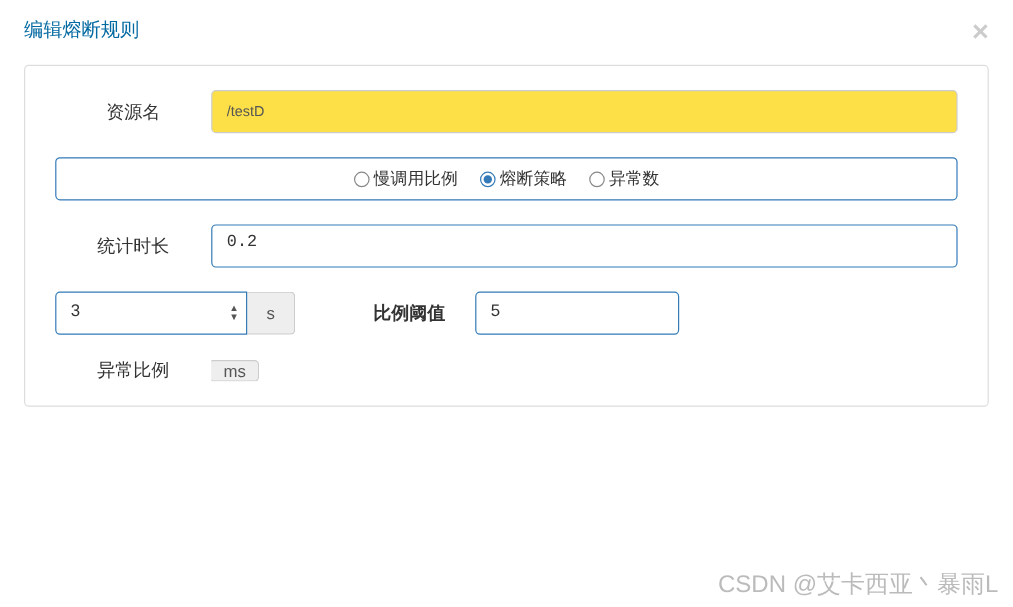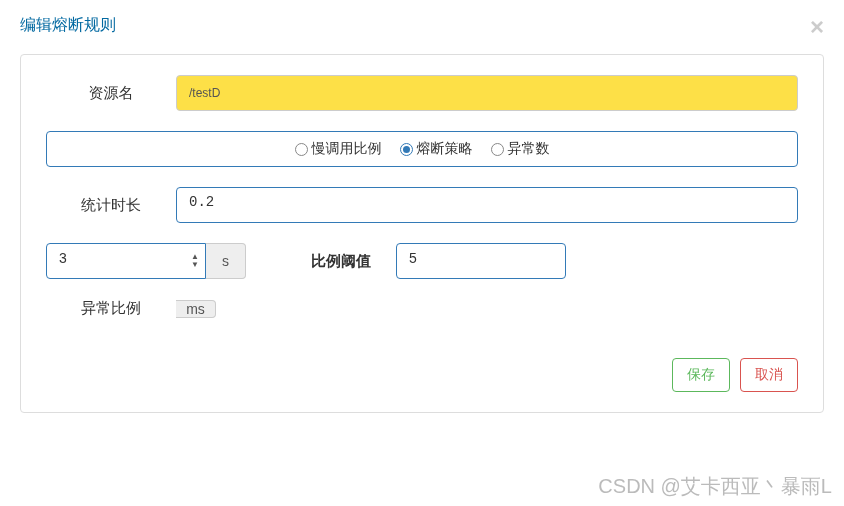--- a/index.html
+++ b/index.html
@@ -241,20 +241,16 @@
       </div>
     </div>
 
     <div class="form-row">
       <div class="label">异常比例</div>
       <div class="num-input-wrap">
         <div class="addon">ms</div>
       </div>
     </div>
 
-    <div class="footer">
-      <button class="btn btn-save">保存</button>
-      <button class="btn btn-cancel">取消</button>
-    </div>
   </div>
 </div>
 
 <div class="watermark">CSDN @艾卡西亚丶暴雨L</div>
 
 </body></html>

